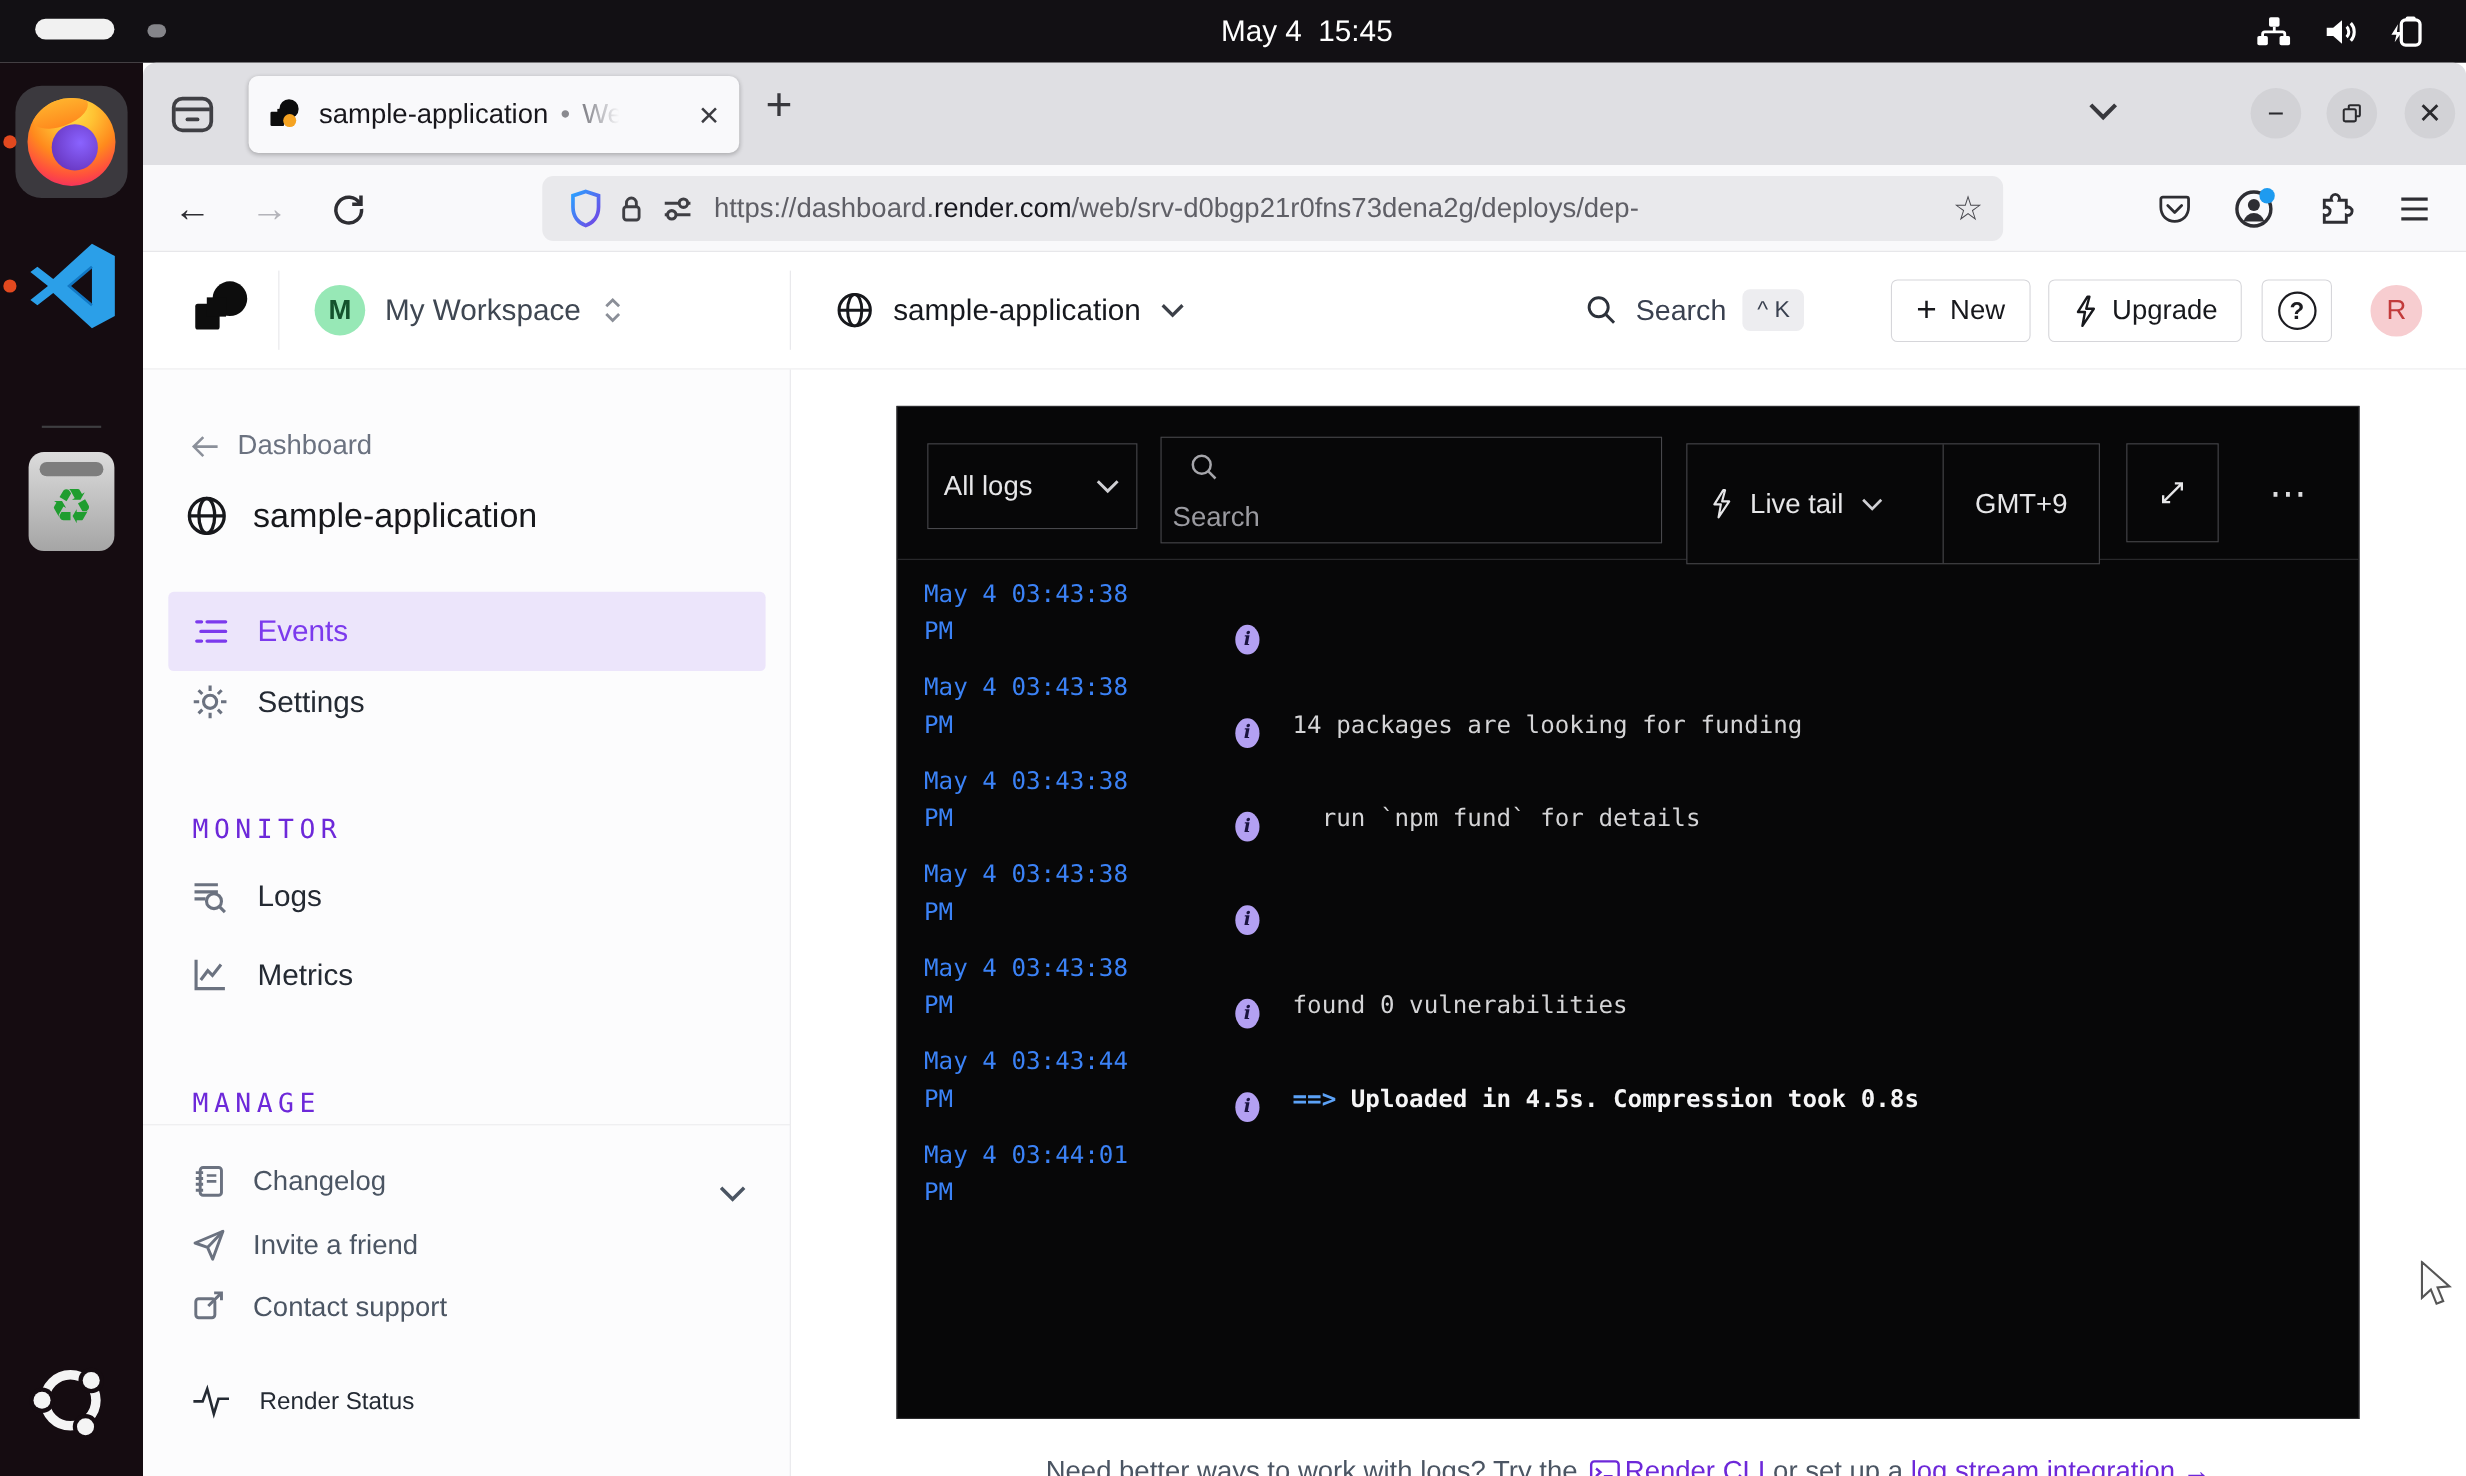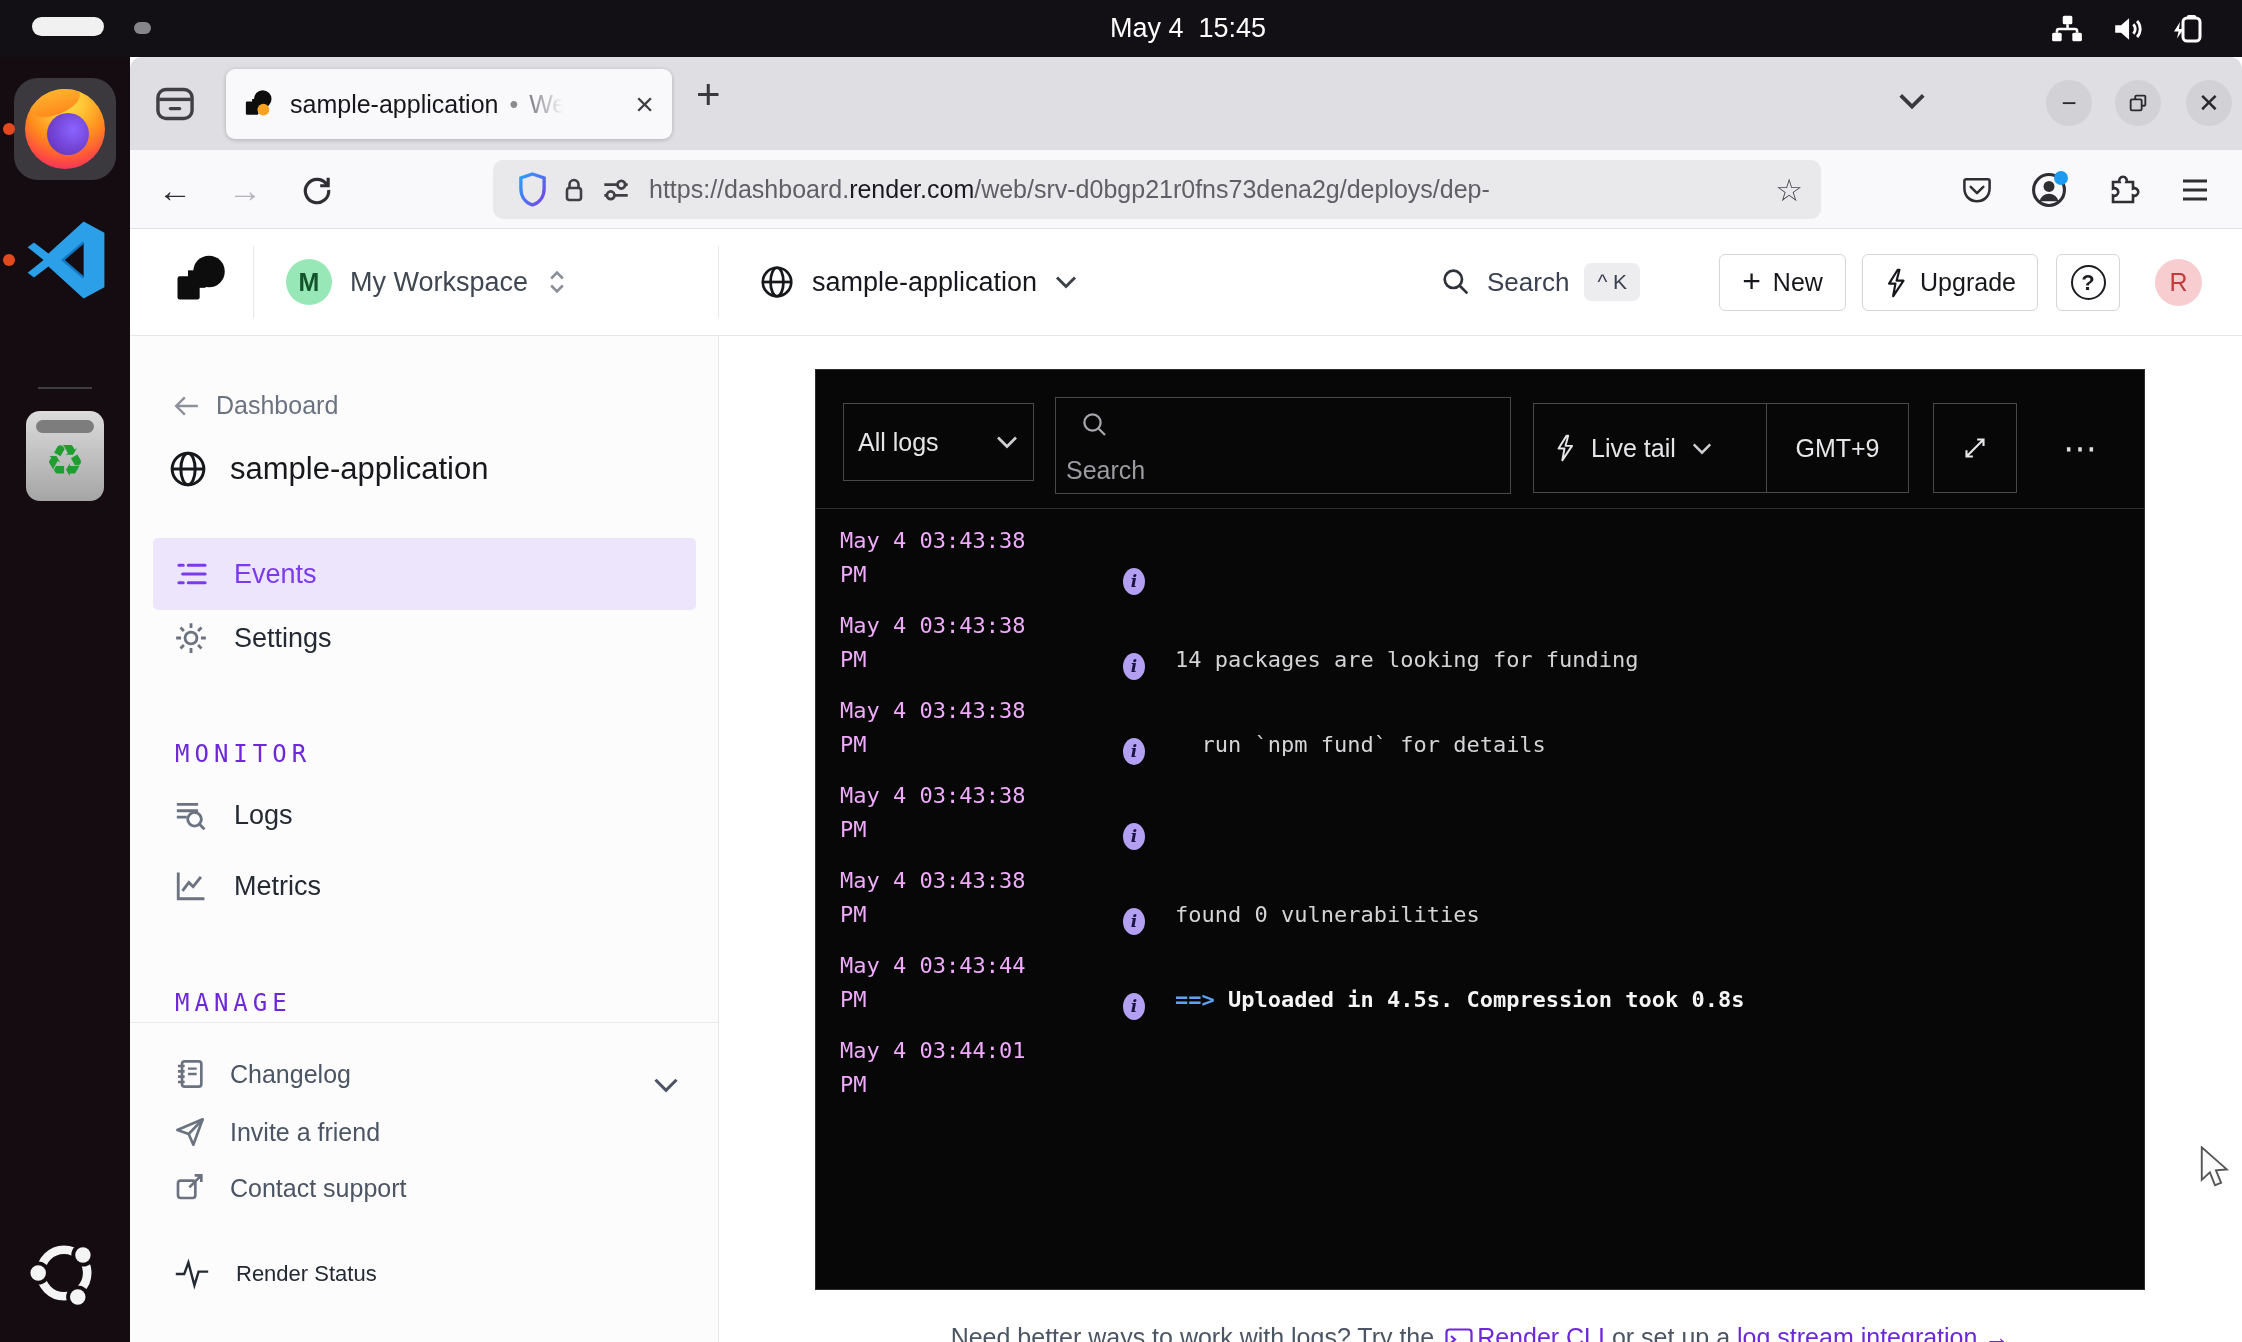--- a/index.html
+++ b/index.html
@@ -89,28 +89,28 @@
 .sb-icon{color:#6b7280;flex:none}
 
 #content{position:absolute;left:719px;top:336px;width:1523px;height:1006px;background:#fff}
 #logpanel{position:absolute;left:96px;top:33px;width:1330px;height:921px;background:#070708;border:1px solid #2c2c2f}
 #logtoolbar{position:absolute;left:0;top:0;width:100%;height:139px;border-bottom:1px solid #2d2d30}
 .lt-box{position:absolute;border:1px solid #48484c;color:#e6e6e8;font-size:25px;display:flex;align-items:center;background:#070708}
 #lt-filter{left:27px;top:33px;width:191px;height:78px;justify-content:space-between;padding:0 14px}
 #lt-search{left:239px;top:27px;width:456px;height:97px}
 .lt-search-ico{position:absolute;left:24px;top:12px;color:#a6a6ab}
 .lt-search-ph{position:absolute;left:10px;bottom:8px;color:#9b9ba1;font-size:25px}
-#lt-live{left:717px;top:33px;width:376px;height:90px}
+#lt-live{left:717px;top:33px;width:376px;height:110px}
 .lt-live-left{display:flex;align-items:center;gap:15px;padding-left:20px;width:233px;height:100%;border-right:1px solid #48484c}
 .lt-tz{flex:1;display:flex;align-items:center;justify-content:center}
 #lt-expand{left:1117px;top:33px;width:84px;height:90px;justify-content:center}
 #lt-dots{position:absolute;left:1240px;top:33px;width:50px;height:90px;display:flex;align-items:center;justify-content:center;color:#dcdcde;font-size:34px;letter-spacing:2px}
 #log-rows{position:absolute;left:0;top:139px;width:100%;height:782px;padding:8px 96px 0 24px;overflow:hidden;font-family:"DejaVu Sans Mono",monospace;font-size:22px;line-height:34px}
 .log-row{white-space:pre-wrap;padding:7px 0;color:#d4d4d6}
-.log-time{display:inline-block;width:225px;margin-right:58px;color:#f0abfc}
+.log-time{display:inline-block;width:225px;margin-right:58px;color:#3b82f6}
 .info-icon{display:inline-block;width:22px;height:27px;margin-right:30px;border-radius:50%;background:var(--info-bg);color:#1b1440;font-family:"DejaVu Serif",serif;font-style:italic;font-weight:bold;font-size:17px;line-height:27px;text-align:center;vertical-align:-5px}
 .log-arrow{font-weight:bold}
 .log-arrow.blue{color:var(--log-blue)}
 .log-arrow.green{color:var(--log-green)}
 .log-text.bold{font-weight:bold;color:#f5f5f6}
 
 #logfooter{position:absolute;left:96px;top:987px;width:1330px;text-align:center;font-size:25px;color:#4b5563;white-space:nowrap}
 #logfooter .flink{color:var(--link-purple);font-weight:500;cursor:pointer}
 .cli-ico{display:inline-block;vertical-align:-4px;margin:0 4px}
 

